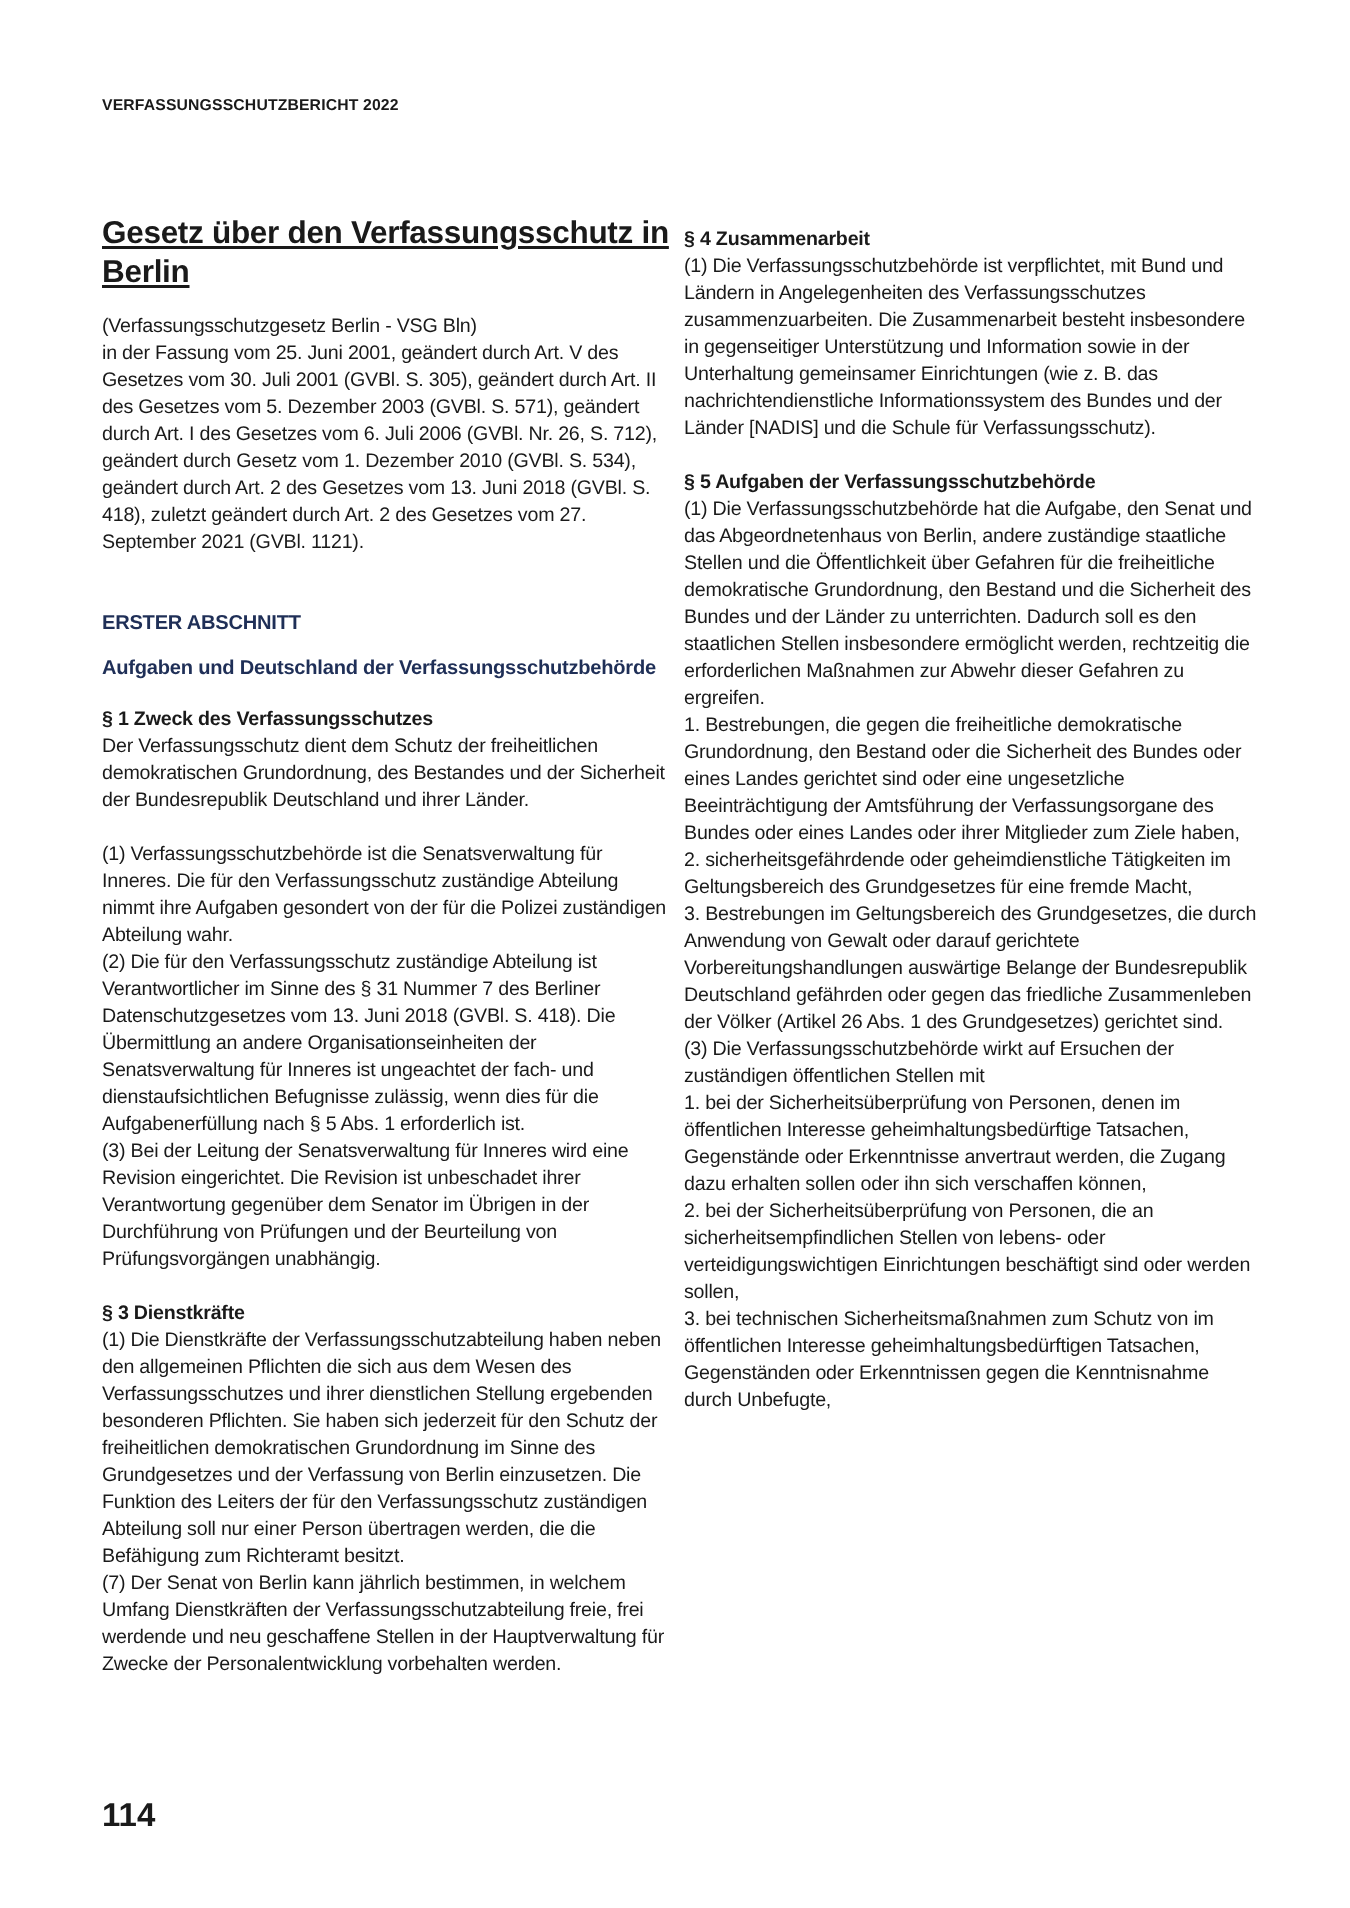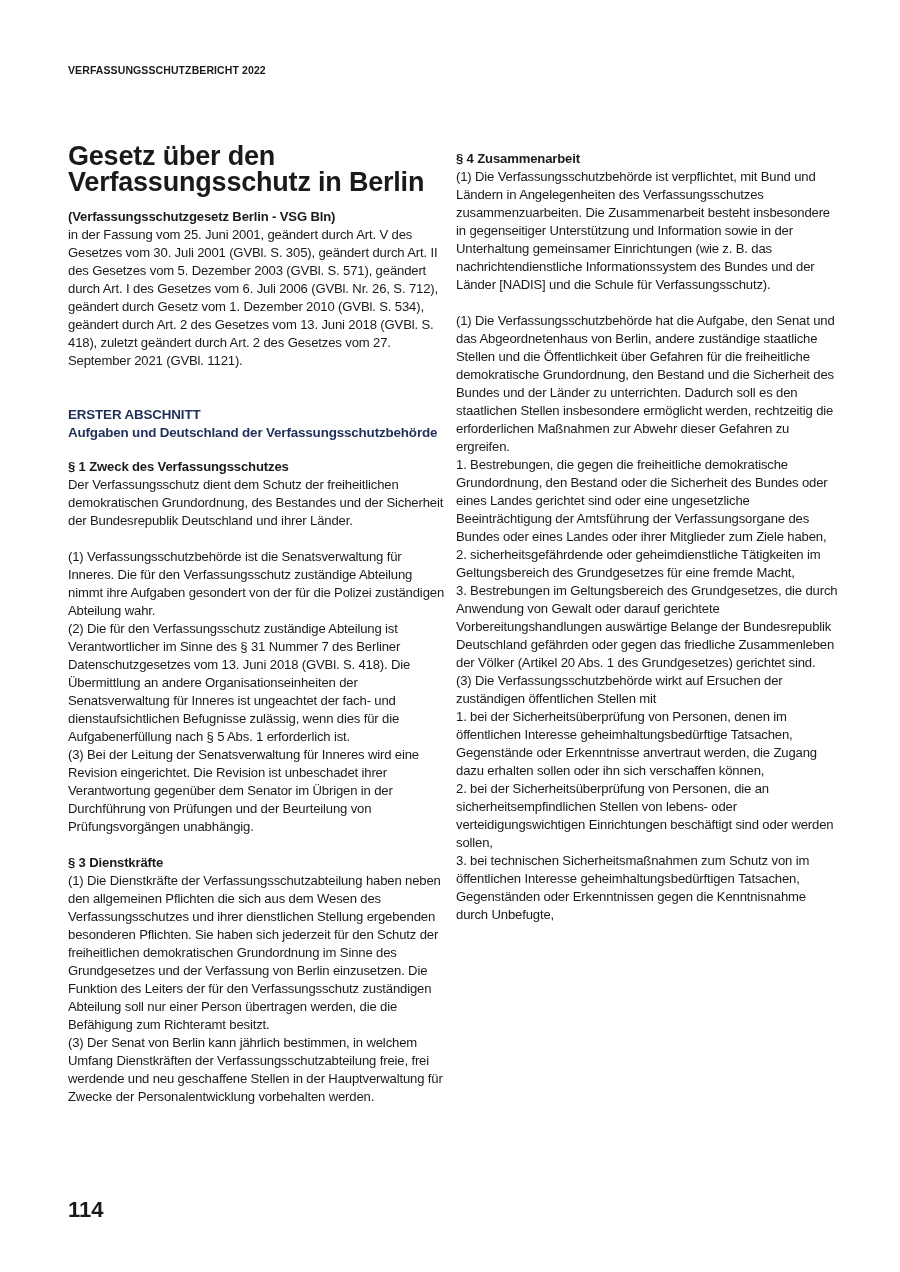--- a/index.html
+++ b/index.html
@@ -11,29 +11,30 @@
       position: absolute; left: 68px; top: 64px;
       font-size: 10.5px; font-weight: bold; letter-spacing: 0.1px; color: #1a1a1a;
     }
     .col {
       position: absolute; top: 143px; width: 380px;
       font-size: 13.1px; line-height: 18px; letter-spacing: -0.15px;
     }
     .col-left { left: 68px; }
     .col-right { left: 456px; width: 384px; top: 150px; }
     .doc-title {
-      font-size: 27px; line-height: 26px; font-weight: bold; margin: 0 0 13px 0;
+      font-size: 21px; line-height: 26px; font-weight: bold; margin: 0 0 13px 0;
       letter-spacing: -0.2px;
+      text-decoration: underline;
     }
-    .subtitle { font-weight: bold; margin: 0; }
+    .subtitle { font-weight: normal; margin: 0; }
     p { margin: 0; }
     .section-head {
       color: #1f2f57; font-weight: bold; font-size: 13.4px; margin-top: 36px;
     }
-    .section-head .kicker { display: block; margin-bottom: 0; }
+    .section-head .kicker { display: block; margin-bottom: 12px; }
     .para-title { font-weight: bold; }
     .para { margin-top: 18px; }
     .para.first-after-section { margin-top: 16px; }
     .col-right .para:first-child { margin-top: 0; }
     .page-number {
       position: absolute; left: 68px; top: 1197px;
       font-size: 22px; font-weight: bold; color: #1a1a1a;
     }
   </style>
 </head>
@@ -58,35 +59,36 @@
 
   <div class="para">
     <p>(1) Verfassungsschutzbehörde ist die Senatsverwaltung für Inneres. Die für den Verfassungsschutz zuständige Abteilung nimmt ihre Aufgaben gesondert von der für die Polizei zuständigen Abteilung wahr.</p>
     <p>(2) Die für den Verfassungsschutz zuständige Abteilung ist Verantwortlicher im Sinne des § 31 Nummer 7 des Berliner Datenschutzgesetzes vom 13. Juni 2018 (GVBl. S. 418). Die Übermittlung an andere Organisationseinheiten der Senatsverwaltung für Inneres ist ungeachtet der fach- und dienstaufsichtlichen Befugnisse zulässig, wenn dies für die Aufgabenerfüllung nach § 5 Abs. 1 erforderlich ist.</p>
     <p>(3) Bei der Leitung der Senatsverwaltung für Inneres wird eine Revision eingerichtet. Die Revision ist unbeschadet ihrer Verantwortung gegenüber dem Senator im Übrigen in der Durchführung von Prüfungen und der Beurteilung von Prüfungsvorgängen unabhängig.</p>
   </div>
 
   <div class="para">
     <p class="para-title">§ 3 Dienstkräfte</p>
     <p>(1) Die Dienstkräfte der Verfassungsschutzabteilung haben neben den allgemeinen Pflichten die sich aus dem Wesen des Verfassungsschutzes und ihrer dienstlichen Stellung ergebenden besonderen Pflichten. Sie haben sich jederzeit für den Schutz der freiheitlichen demokratischen Grundordnung im Sinne des Grundgesetzes und der Verfassung von Berlin einzusetzen. Die Funktion des Leiters der für den Verfassungsschutz zuständigen Abteilung soll nur einer Person übertragen werden, die die Befähigung zum Richteramt besitzt.</p>
-    <p>(3) Der Senat von Berlin kann jährlich bestimmen, in welchem Umfang Dienstkräften der Verfassungsschutzabteilung freie, frei werdende und neu geschaffene Stellen in der Hauptverwaltung für Zwecke der Personalentwicklung vorbehalten werden.</p>
+    <p>(7) Der Senat von Berlin kann jährlich bestimmen, in welchem Umfang Dienstkräften der Verfassungsschutzabteilung freie, frei werdende und neu geschaffene Stellen in der Hauptverwaltung für Zwecke der Personalentwicklung vorbehalten werden.</p>
   </div>
 </div>
 
 <div class="col col-right">
   <div class="para">
     <p class="para-title">§ 4 Zusammenarbeit</p>
     <p>(1) Die Verfassungsschutzbehörde ist verpflichtet, mit Bund und Ländern in Angelegenheiten des Verfassungsschutzes zusammenzuarbeiten. Die Zusammenarbeit besteht insbesondere in gegenseitiger Unterstützung und Information sowie in der Unterhaltung gemeinsamer Einrichtungen (wie z. B. das nachrichtendienstliche Informationssystem des Bundes und der Länder [NADIS] und die Schule für Verfassungsschutz).</p>
   </div>
 
   <div class="para">
+    <p class="para-title">§ 5 Aufgaben der Verfassungsschutzbehörde</p>
     <p>(1) Die Verfassungsschutzbehörde hat die Aufgabe, den Senat und das Abgeordnetenhaus von Berlin, andere zuständige staatliche Stellen und die Öffentlichkeit über Gefahren für die freiheitliche demokratische Grundordnung, den Bestand und die Sicherheit des Bundes und der Länder zu unterrichten. Dadurch soll es den staatlichen Stellen insbesondere ermöglicht werden, rechtzeitig die erforderlichen Maßnahmen zur Abwehr dieser Gefahren zu ergreifen.</p>
     <p>1. Bestrebungen, die gegen die freiheitliche demokratische Grundordnung, den Bestand oder die Sicherheit des Bundes oder eines Landes gerichtet sind oder eine ungesetzliche Beeinträchtigung der Amtsführung der Verfassungsorgane des Bundes oder eines Landes oder ihrer Mitglieder zum Ziele haben,</p>
     <p>2. sicherheitsgefährdende oder geheimdienstliche Tätigkeiten im Geltungsbereich des Grundgesetzes für eine fremde Macht,</p>
-    <p>3. Bestrebungen im Geltungsbereich des Grundgesetzes, die durch Anwendung von Gewalt oder darauf gerichtete Vorbereitungshandlungen auswärtige Belange der Bundesrepublik Deutschland gefährden oder gegen das friedliche Zusammenleben der Völker (Artikel 20 Abs. 1 des Grundgesetzes) gerichtet sind.</p>
+    <p>3. Bestrebungen im Geltungsbereich des Grundgesetzes, die durch Anwendung von Gewalt oder darauf gerichtete Vorbereitungshandlungen auswärtige Belange der Bundesrepublik Deutschland gefährden oder gegen das friedliche Zusammenleben der Völker (Artikel 26 Abs. 1 des Grundgesetzes) gerichtet sind.</p>
     <p>(3) Die Verfassungsschutzbehörde wirkt auf Ersuchen der zuständigen öffentlichen Stellen mit</p>
     <p>1. bei der Sicherheitsüberprüfung von Personen, denen im öffentlichen Interesse geheimhaltungsbedürftige Tatsachen, Gegenstände oder Erkenntnisse anvertraut werden, die Zugang dazu erhalten sollen oder ihn sich verschaffen können,</p>
     <p>2. bei der Sicherheitsüberprüfung von Personen, die an sicherheitsempfindlichen Stellen von lebens- oder verteidigungswichtigen Einrichtungen beschäftigt sind oder werden sollen,</p>
     <p>3. bei technischen Sicherheitsmaßnahmen zum Schutz von im öffentlichen Interesse geheimhaltungsbedürftigen Tatsachen, Gegenständen oder Erkenntnissen gegen die Kenntnisnahme durch Unbefugte,</p>
   </div>
 </div>
 
 <div class="page-number">114</div>
 
 </body></html>

